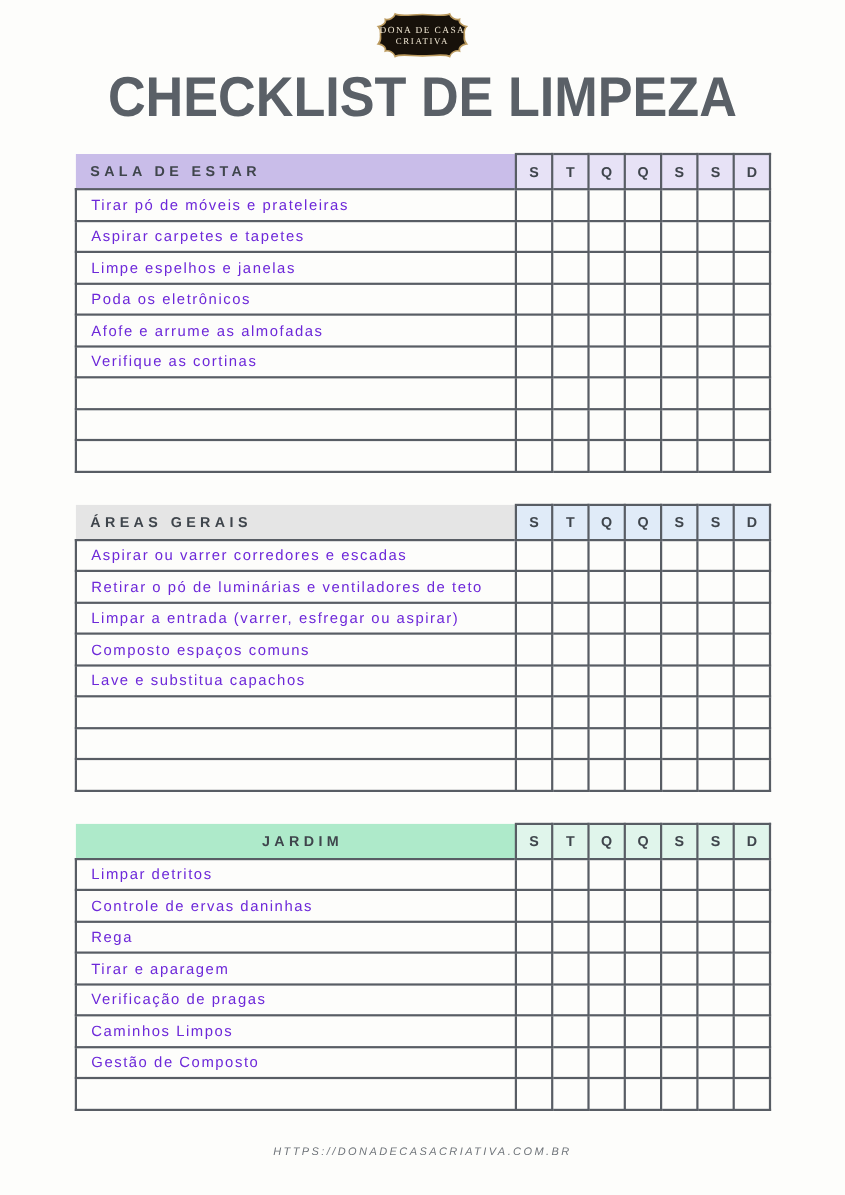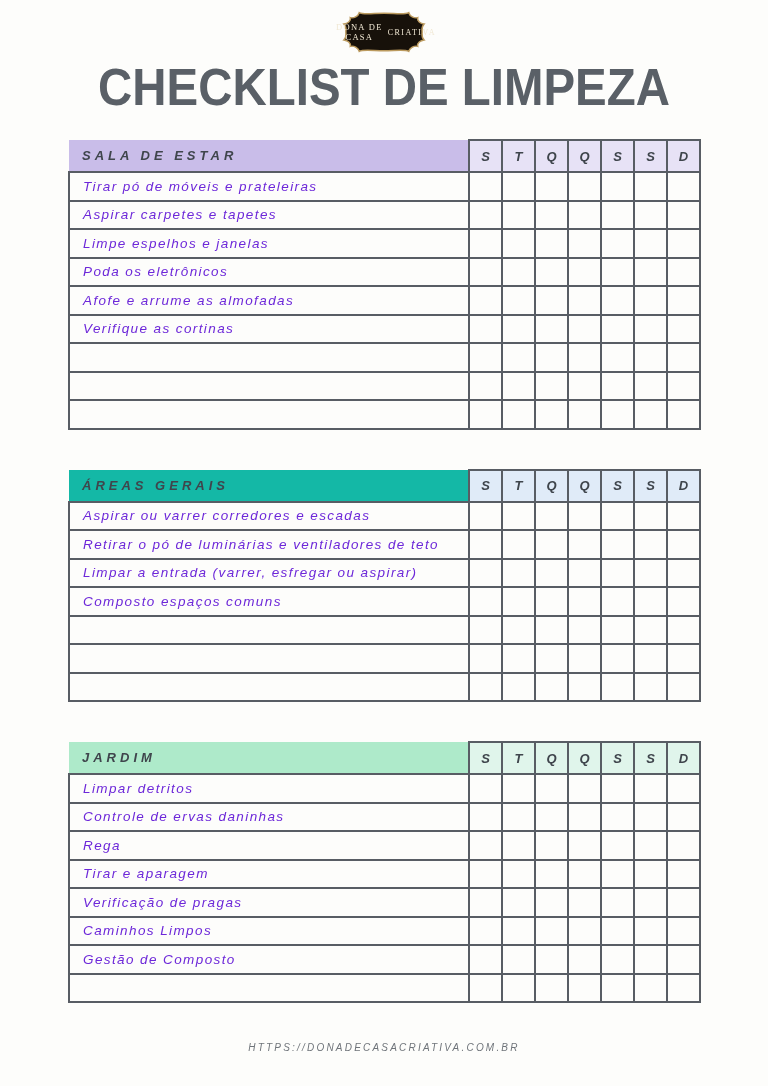--- a/index.html
+++ b/index.html
@@ -13,21 +13,21 @@
 
   
   .logo-wrap{
     width:104px;height:46px;
     margin:9px auto 2px auto;
     position:relative;
   }
   .logo-wrap svg{position:absolute;inset:0;width:100%;height:100%;}
   .logo-text{
     position:absolute;inset:0;
-    display:flex;flex-direction:row;align-items:center;justify-content:center;
+    display:flex;flex-direction:column;align-items:center;justify-content:center;
     gap:1px;
     color:#f1e8d4;
     font-family:"Liberation Serif", serif;
     text-align:center;
   }
   .logo-line1{font-size:8.5px;letter-spacing:1.3px;}
   .logo-line2{font-size:8px;letter-spacing:1.5px;}
 
   
   h1.title{
@@ -43,22 +43,21 @@
     transform-origin:center;
     white-space:nowrap;
   }
 
   
   .sections{margin:22px 0 0 68px;width:633px;}
   table.grid{
     border-collapse:collapse;
     table-layout:fixed;
     width:633px;
-    margin-bottom:39px;
-    font-style:italic;
+    margin-bottom:28px;
   }
   table.grid col.daycol{width:33px;}
   th.sec-name{
     height:30px;
     text-align:left;
     padding:0 0 0 13px;
     font-size:13px;
     font-weight:bold;
     letter-spacing:4px;
     color:#3f454c;
@@ -250,21 +249,21 @@
       <col class="daycol">
           <col class="daycol">
           <col class="daycol">
           <col class="daycol">
       <col class="daycol">
           <col class="daycol">
           <col class="daycol">
     </colgroup>
     <thead>
       <tr>
-        <th class="sec-name" style="background: #14b8a6;">ÁREAS GERAIS</th>
+        <th class="sec-name" style="background: #e5e5e5;">ÁREAS GERAIS</th>
       <th class="day-head" style="background: rgb(224, 235, 248);">S</th>
             <th class="day-head" style="background: rgb(224, 235, 248);">T</th>
             <th class="day-head" style="background: rgb(224, 235, 248);">Q</th>
             <th class="day-head" style="background: rgb(224, 235, 248);">Q</th>
             <th class="day-head" style="background: rgb(224, 235, 248);">S</th>
             <th class="day-head" style="background: rgb(224, 235, 248);">S</th>
             <th class="day-head" style="background: rgb(224, 235, 248);">D</th>
           </tr>
     </thead>
     <tbody>
@@ -302,20 +301,30 @@
             <td class="task">Composto espaços comuns</td>
             <td class="box"></td>
             <td class="box"></td>
             <td class="box"></td>
             <td class="box"></td>
             <td class="box"></td>
             <td class="box"></td>
             <td class="box"></td>
           </tr>
           <tr>
+            <td class="task">Lave e substitua capachos</td>
+            <td class="box"></td>
+            <td class="box"></td>
+            <td class="box"></td>
+            <td class="box"></td>
+            <td class="box"></td>
+            <td class="box"></td>
+            <td class="box"></td>
+          </tr>
+          <tr>
             <td class="task"></td>
             <td class="box"></td>
             <td class="box"></td>
             <td class="box"></td>
             <td class="box"></td>
             <td class="box"></td>
             <td class="box"></td>
             <td class="box"></td>
           </tr>
           <tr>
@@ -347,21 +356,21 @@
       <col class="daycol">
           <col class="daycol">
           <col class="daycol">
           <col class="daycol">
       <col class="daycol">
           <col class="daycol">
           <col class="daycol">
     </colgroup>
     <thead>
       <tr>
-        <th class="sec-name" style="background: rgb(174, 234, 202);">JARDIM</th>
+        <th class="sec-name" style="background: rgb(174, 234, 202); text-align: center;">JARDIM</th>
       <th class="day-head" style="background: rgb(224, 245, 235);">S</th>
             <th class="day-head" style="background: rgb(224, 245, 235);">T</th>
             <th class="day-head" style="background: rgb(224, 245, 235);">Q</th>
             <th class="day-head" style="background: rgb(224, 245, 235);">Q</th>
             <th class="day-head" style="background: rgb(224, 245, 235);">S</th>
             <th class="day-head" style="background: rgb(224, 245, 235);">S</th>
             <th class="day-head" style="background: rgb(224, 245, 235);">D</th>
           </tr>
     </thead>
     <tbody>

